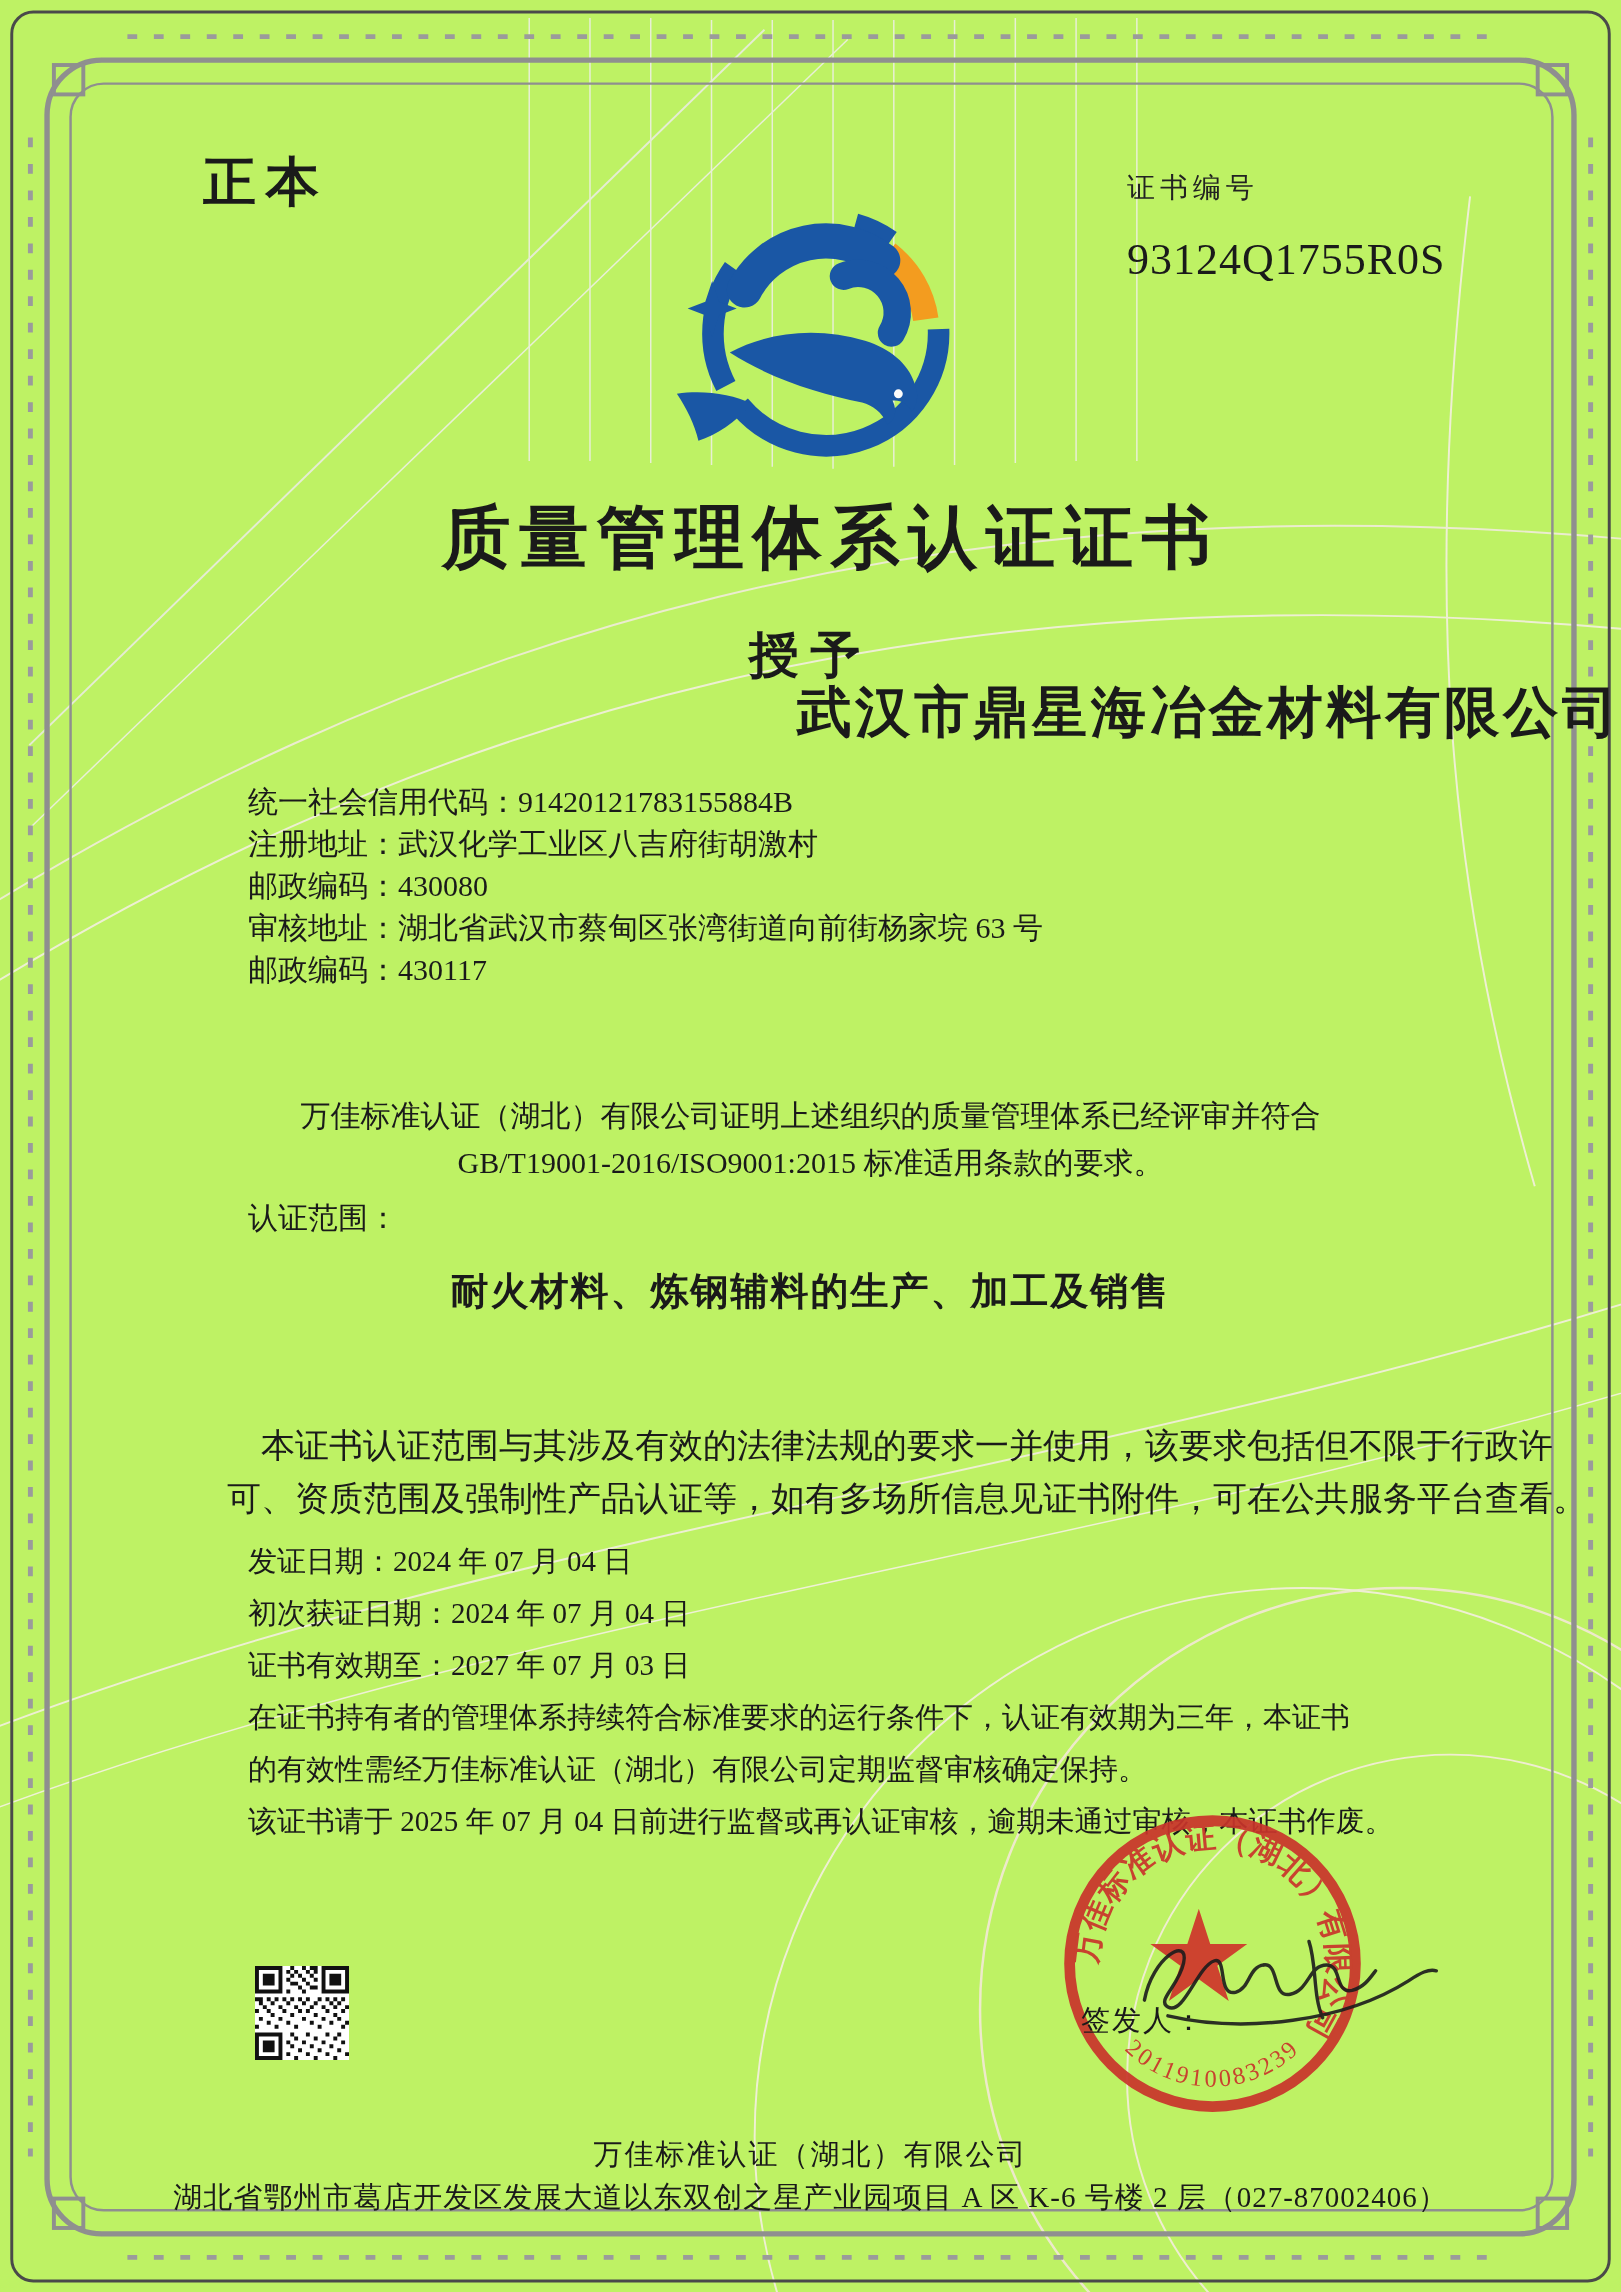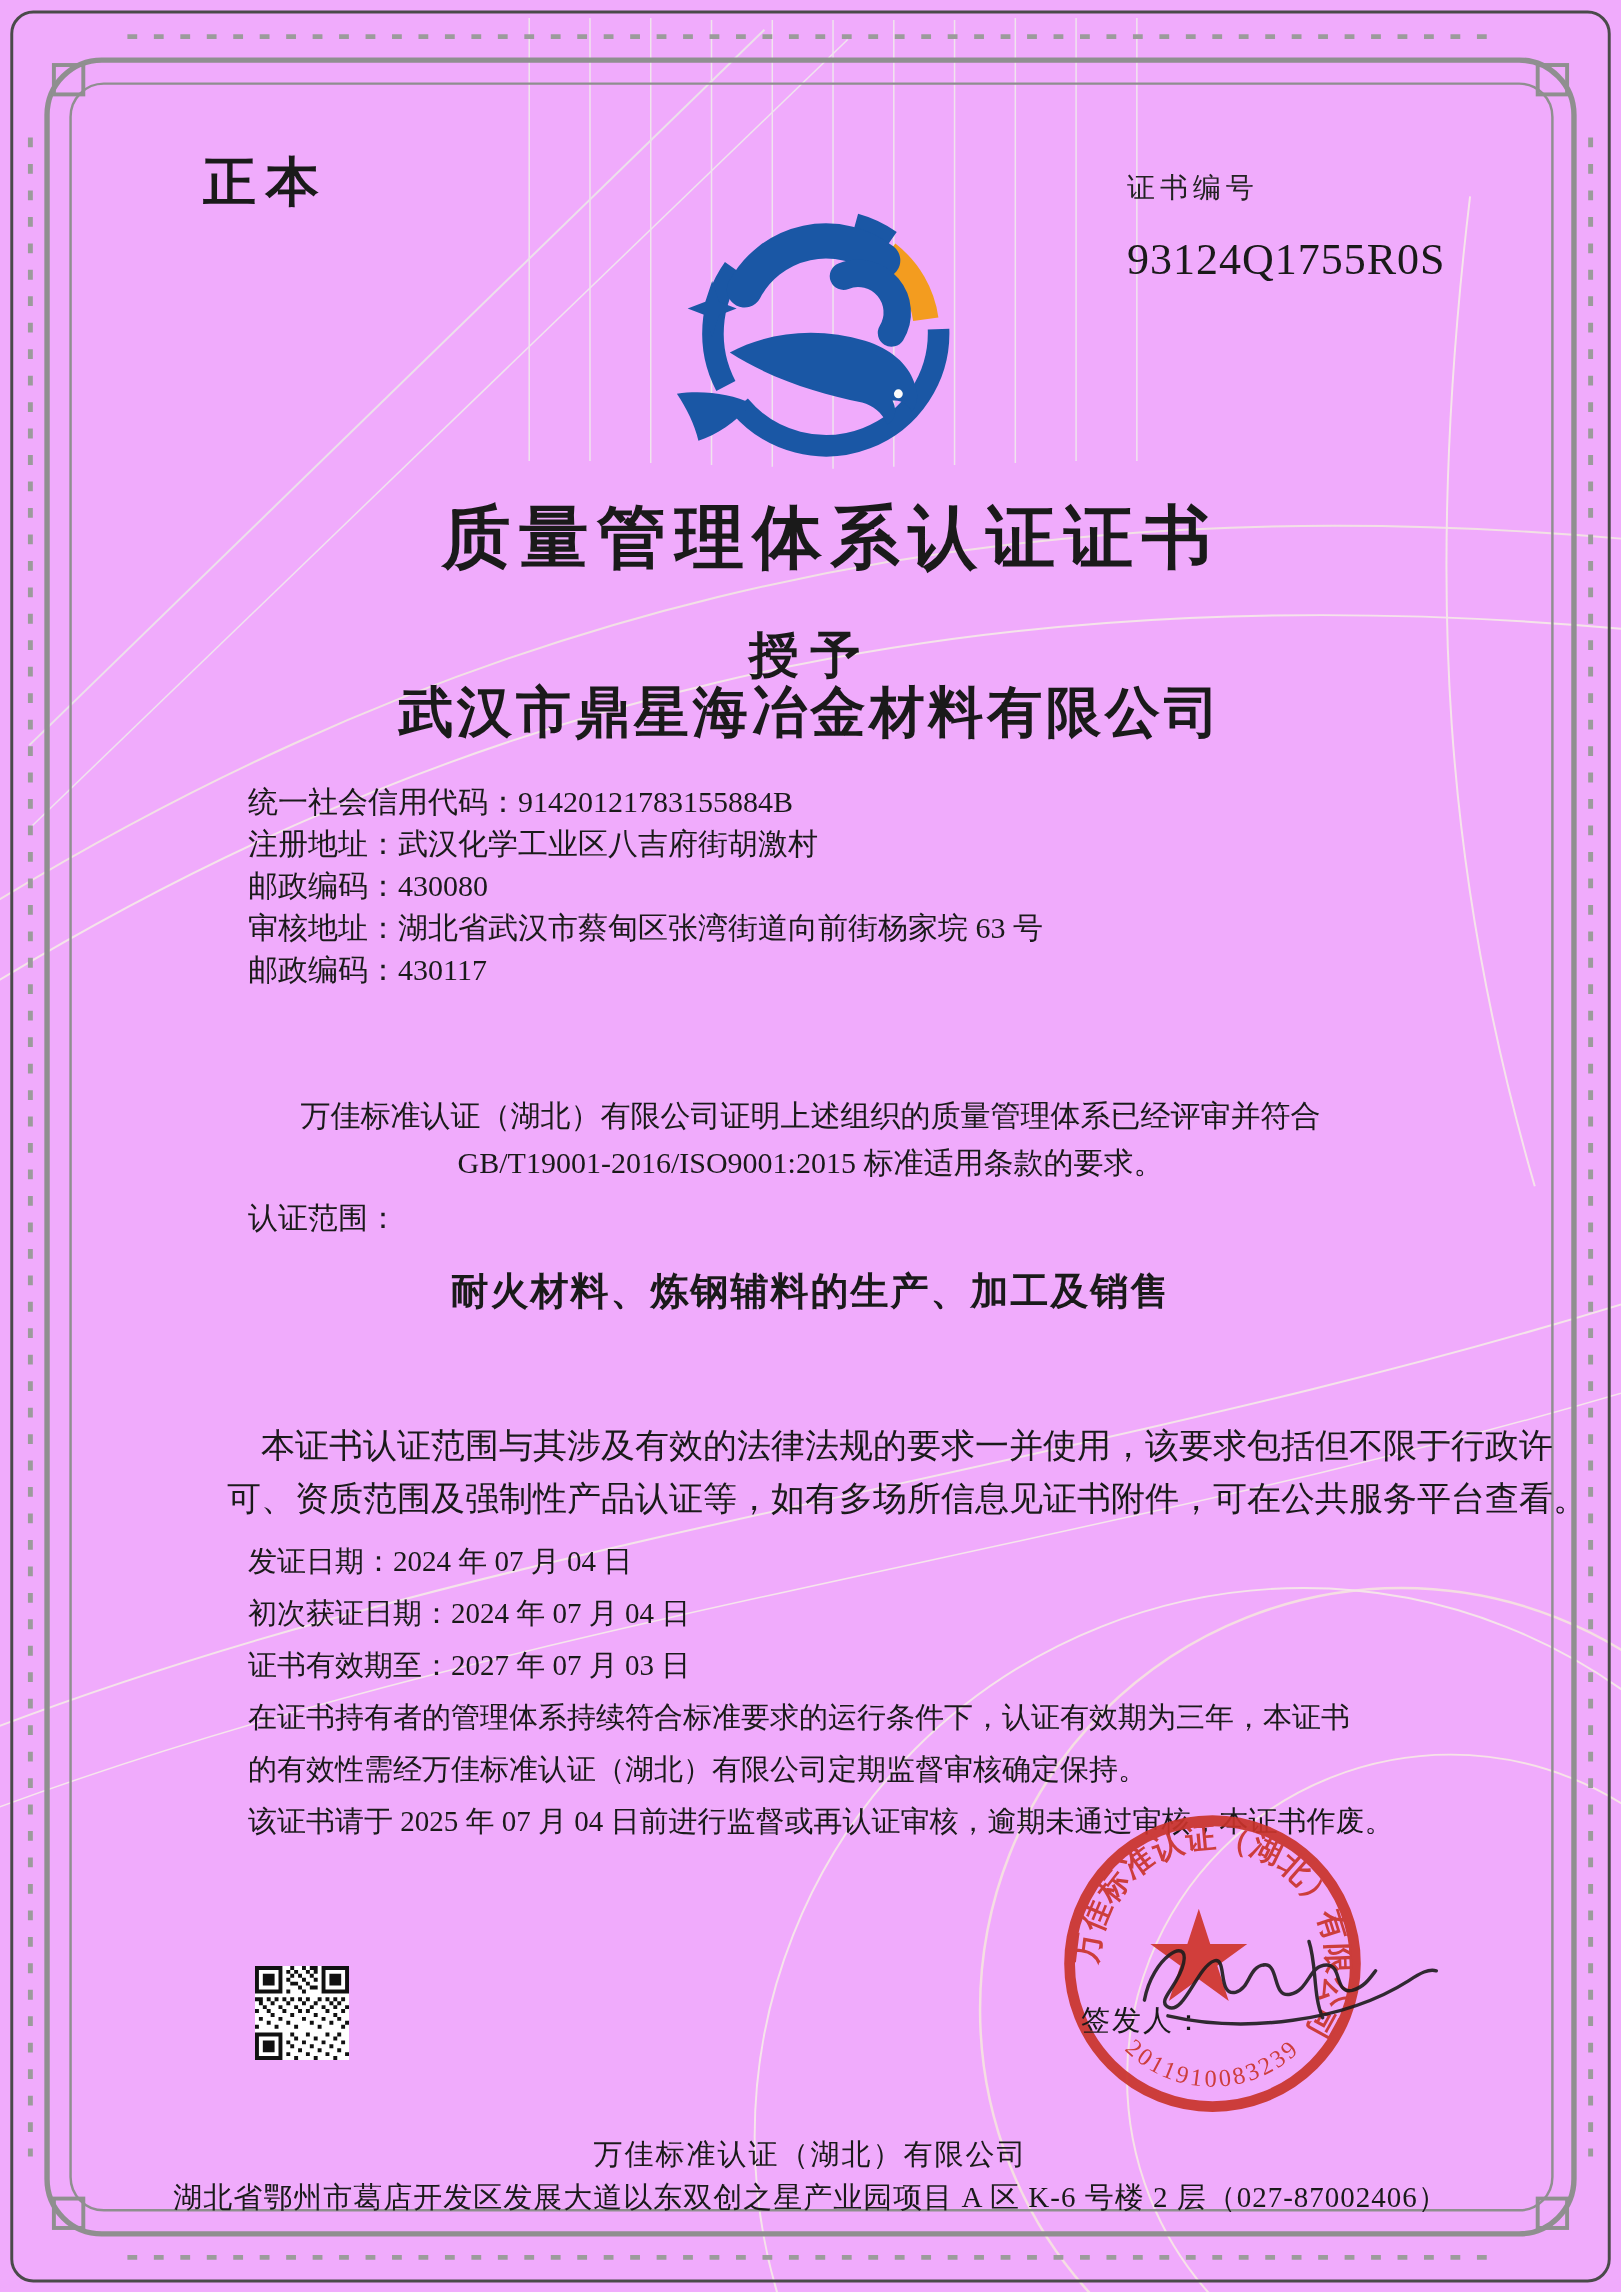--- a/index.html
+++ b/index.html
@@ -1,16 +1,16 @@
 <!DOCTYPE html>
 <html><head>
 <meta charset="utf-8">
 <style>
   html,body{margin:0;padding:0;background:#e8e8e8;}
-  .page{position:relative;width:1621px;height:2293px;margin:0 auto;background:#f0abfc;overflow:hidden;
+  .page{position:relative;width:1621px;height:2293px;margin:0 auto;background:#bef264;overflow:hidden;
         font-family:"Liberation Serif","DejaVu Serif",serif;color:#1a1a1a;}
   .abs{position:absolute;}
   .center{left:0;width:100%;text-align:center;}
   .nowrap{white-space:nowrap;}
   .copy-label{font-size:53px;font-weight:bold;letter-spacing:9.8px;}
   .certno-label{font-size:28px;letter-spacing:4.9px;color:#222;}
   .certno-value{font-size:44px;margin-top:27px;letter-spacing:1px;}
   .cert-title{font-size:69px;font-weight:bold;letter-spacing:8.8px;}
   .award-to{font-size:50px;font-weight:bold;letter-spacing:11.8px;margin-top:20px;}
   .company-name{font-size:55px;font-weight:bold;letter-spacing:3.9px;}
@@ -76,21 +76,21 @@
     <path d="M75 106 A94 94 0 0 1 216 76" stroke="#1a57a5" stroke-width="36" stroke-linecap="round"></path>
     <path d="M176 92 A40 40 0 0 1 225 150" stroke="#1a57a5" stroke-width="28" stroke-linecap="round"></path>
     <path d="M60 170 C100 148,152 144,198 158 C224 166,242 182,248 200 C253 212,252 222,246 230 C241 222,234 218,226 219 C231 229,229 239,221 243 C215 231,206 224,195 221 C152 212,104 198,60 170 Z" fill="#1a57a5"></path>
     <circle cx="232" cy="212" r="4.5" fill="#fdfcfa"></circle>
     <path d="M6 212 C32 208,62 212,82 222 C66 242,46 254,28 260 C24 243,16 227,6 212 Z" fill="#1a57a5"></path>
     <path d="M42 97 L49 118 L67 125 L49 132 L42 154 L35 132 L17 125 L35 118 Z" fill="#1a57a5"></path>
   </svg>
 
   <div class="abs center cert-title" style="top:492px;padding-left:20px;">质量管理体系认证证书</div>
   <div class="abs center award-to" style="top:602px;">授予</div>
-  <div class="abs center company-name" style="top:676px;">武汉市鼎星海冶金材料有限公司</div>
+  <div class="abs center company-name" style="top:676px;text-align:right;">武汉市鼎星海冶金材料有限公司</div>
 
   <div class="abs" style="left:248px;top:781px;">
     <div class="info-line nowrap">统一社会信用代码：91420121783155884B</div>
     <div class="info-line nowrap">注册地址：武汉化学工业区八吉府街胡激村</div>
     <div class="info-line nowrap">邮政编码：430080</div>
     <div class="info-line nowrap">审核地址：湖北省武汉市蔡甸区张湾街道向前街杨家垸 63 号</div>
     <div class="info-line nowrap">邮政编码：430117</div>
   </div>
 
   <div class="abs center stmt" style="top:1096px;">万佳标准认证（湖北）有限公司证明上述组织的质量管理体系已经评审并符合</div>

